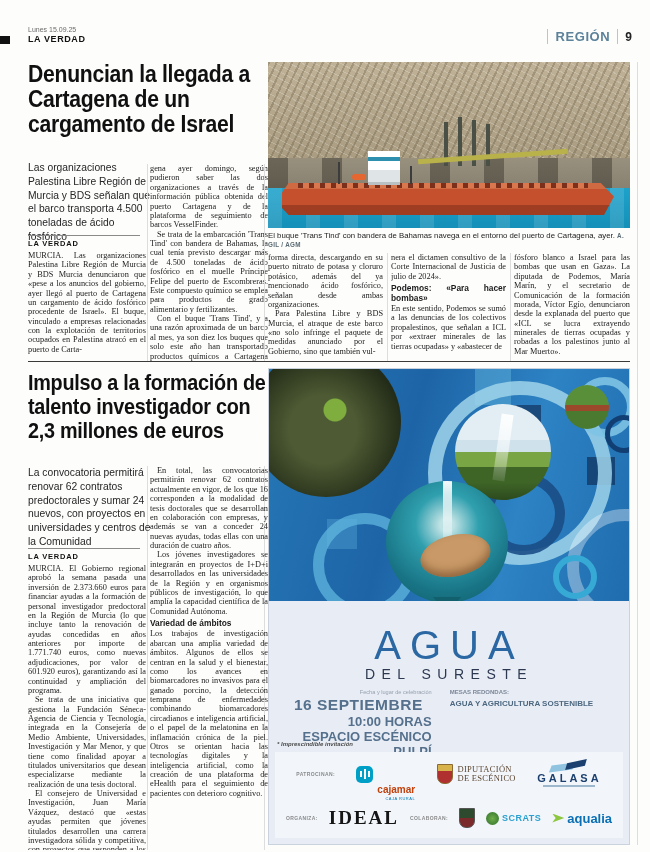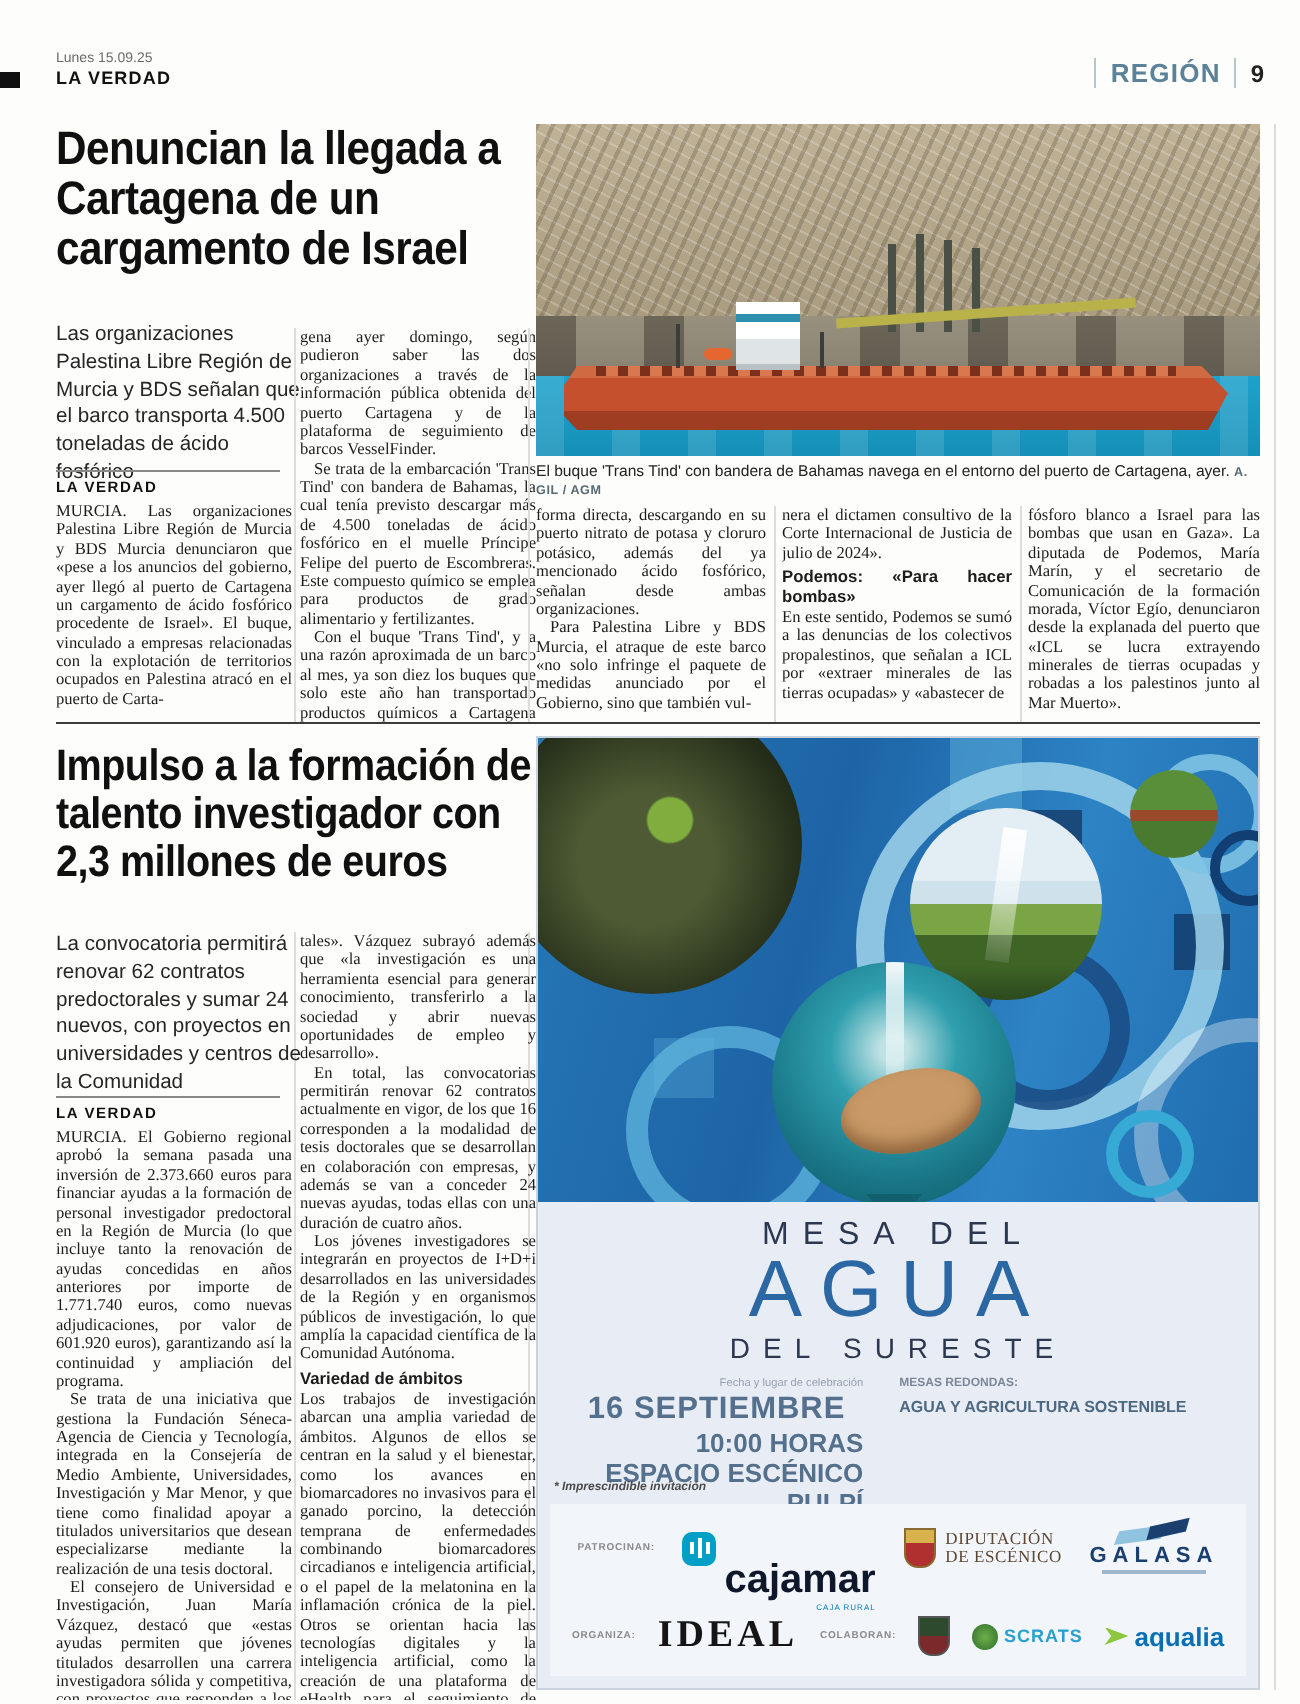--- a/index.html
+++ b/index.html
@@ -133,21 +133,21 @@
   .topic{font-size:8px;font-weight:700;color:#4d6880;margin-top:4px;line-height:1.25;}
   .ad-note{position:absolute;left:8px;top:372px;font-size:6px;font-weight:700;font-style:italic;color:#4a4a4a;}
   .ad-logos{position:absolute;left:6px;right:6px;top:383px;bottom:6px;background:#f2f6fb;}
   .logo-row{display:flex;align-items:center;justify-content:space-evenly;height:44px;}
   .mini-label{font-size:5px;font-weight:700;letter-spacing:.4px;color:#8a8a8a;}
   .cajamar{display:flex;align-items:center;gap:4px;}
   .cajamar .icon{width:17px;height:17px;border-radius:5px;background:#00a0c6;
                  display:flex;align-items:center;justify-content:center;gap:2px;}
   .cajamar .icon i{display:block;width:2px;background:#fff;}
   .cj1{height:6px;} .cj2{height:10px;} .cj3{height:6px;}
-  .cajamar .word{font-size:20px;font-weight:700;color:#0f172a;line-height:1;margin-top:38px;}
+  .cajamar .word{font-size:10px;font-weight:700;color:#c2410c;line-height:1;margin-top:38px;}
   .cajamar .sub{font-size:4px;color:#0077b5;text-align:right;margin-top:1px;letter-spacing:.5px;}
   .diputacion{display:flex;align-items:center;gap:5px;}
   .shield{width:14px;height:18px;border:1px solid #8a6a30;border-radius:0 0 7px 7px;
           background:linear-gradient(180deg,#d8b24a 0 35%,#b03030 35% 100%);}
   .dip-text{font-family:"Liberation Serif",serif;font-size:8.5px;color:#5c4632;line-height:1.1;letter-spacing:.3px;}
   .galasa{display:flex;flex-direction:column;align-items:center;gap:1px;}
   .swoosh{position:relative;width:36px;height:10px;}
   .swoosh .s1{position:absolute;left:0;top:3px;width:22px;height:7px;background:#8fc3e0;transform:skewX(-28deg) rotate(-8deg);}
   .swoosh .s2{position:absolute;left:16px;top:0;width:18px;height:7px;background:#1b3f6e;transform:skewX(-28deg) rotate(-14deg);}
   .galasa .word{font-size:11px;font-weight:700;letter-spacing:3px;color:#1b3f6e;}
@@ -241,21 +241,20 @@
   <div id="h2" class="headline">Impulso a la formación de talento investigador con 2,3 millones de euros</div>
   <div id="deck2" class="deck">La convocatoria permitirá renovar 62 contratos predoctorales y sumar 24 nuevos, con proyectos en universidades y centros de la Comunidad</div>
   <div id="byline2" class="byline">LA VERDAD</div>
 
   <div id="a2c1" class="bodycol">
     <p>MURCIA. El Gobierno regional aprobó la semana pasada una inversión de 2.373.660 euros para financiar ayudas a la formación de personal investigador predoctoral en la Región de Murcia (lo que incluye tanto la renovación de ayudas concedidas en años anteriores por importe de 1.771.740 euros, como nuevas adjudicaciones, por valor de 601.920 euros), garantizando así la continuidad y ampliación del programa.</p>
     <p class="ind">Se trata de una iniciativa que gestiona la Fundación Séneca-Agencia de Ciencia y Tecnología, integrada en la Consejería de Medio Ambiente, Universidades, Investigación y Mar Menor, y que tiene como finalidad apoyar a titulados universitarios que desean especializarse mediante la realización de una tesis doctoral.</p>
     <p class="ind">El consejero de Universidad e Investigación, Juan María Vázquez, destacó que «estas ayudas permiten que jóvenes titulados desarrollen una carrera investigadora sólida y competitiva, con proyectos que responden a los retos sociales, económicos y ambien-</p>
   </div>
   <div id="a2c2" class="bodycol">
-    <p>tales». Vázquez subrayó además que «la investigación es una herramienta esencial para generar conocimiento, transferirlo a la sociedad y abrir nuevas oportunidades de empleo y desarrollo».</p>
     <p class="ind">En total, las convocatorias permitirán renovar 62 contratos actualmente en vigor, de los que 16 corresponden a la modalidad de tesis doctorales que se desarrollan en colaboración con empresas, y además se van a conceder 24 nuevas ayudas, todas ellas con una duración de cuatro años.</p>
     <p class="ind">Los jóvenes investigadores se integrarán en proyectos de I+D+i desarrollados en las universidades de la Región y en organismos públicos de investigación, lo que amplía la capacidad científica de la Comunidad Autónoma.</p>
     <div class="inner-head">Variedad de ámbitos</div>
     <p>Los trabajos de investigación abarcan una amplia variedad de ámbitos. Algunos de ellos se centran en la salud y el bienestar, como los avances en biomarcadores no invasivos para el ganado porcino, la detección temprana de enfermedades combinando biomarcadores circadianos e inteligencia artificial, o el papel de la melatonina en la inflamación crónica de la piel. Otros se orientan hacia las tecnologías digitales y la inteligencia artificial, como la creación de una plataforma de eHealth para el seguimiento de pacientes con deterioro cognitivo.</p>
   </div>
 
   <div id="ad">
     <div class="ad-art">
       <div class="patch pA"></div>
       <div class="patch pB"></div>
@@ -271,21 +270,20 @@
       <div class="photo-circle c-seedling"></div>
       <div class="photo-circle c-irrigation"></div>
       <div class="photo-circle c-small"></div>
       <div class="photo-circle c-hands">
         <div class="stream"></div>
         <div class="hand"></div>
       </div>
       <div class="pin-tail"></div>
     </div>
 
-    <div class="ad-t1">MESA DEL</div>
     <div class="ad-t2">AGUA</div>
     <div class="ad-t3">DEL SURESTE</div>
 
     <div class="ad-info">
       <div class="when">
         <div class="tiny-label">Fecha y lugar de celebración</div>
         <div class="ad-date">16 SEPTIEMBRE</div>
         <div class="ad-time">10:00 HORAS</div>
         <div class="ad-venue">ESPACIO ESCÉNICO PULPÍ</div>
         <div class="tiny-label">Plaza Espacio Escénico</div>

